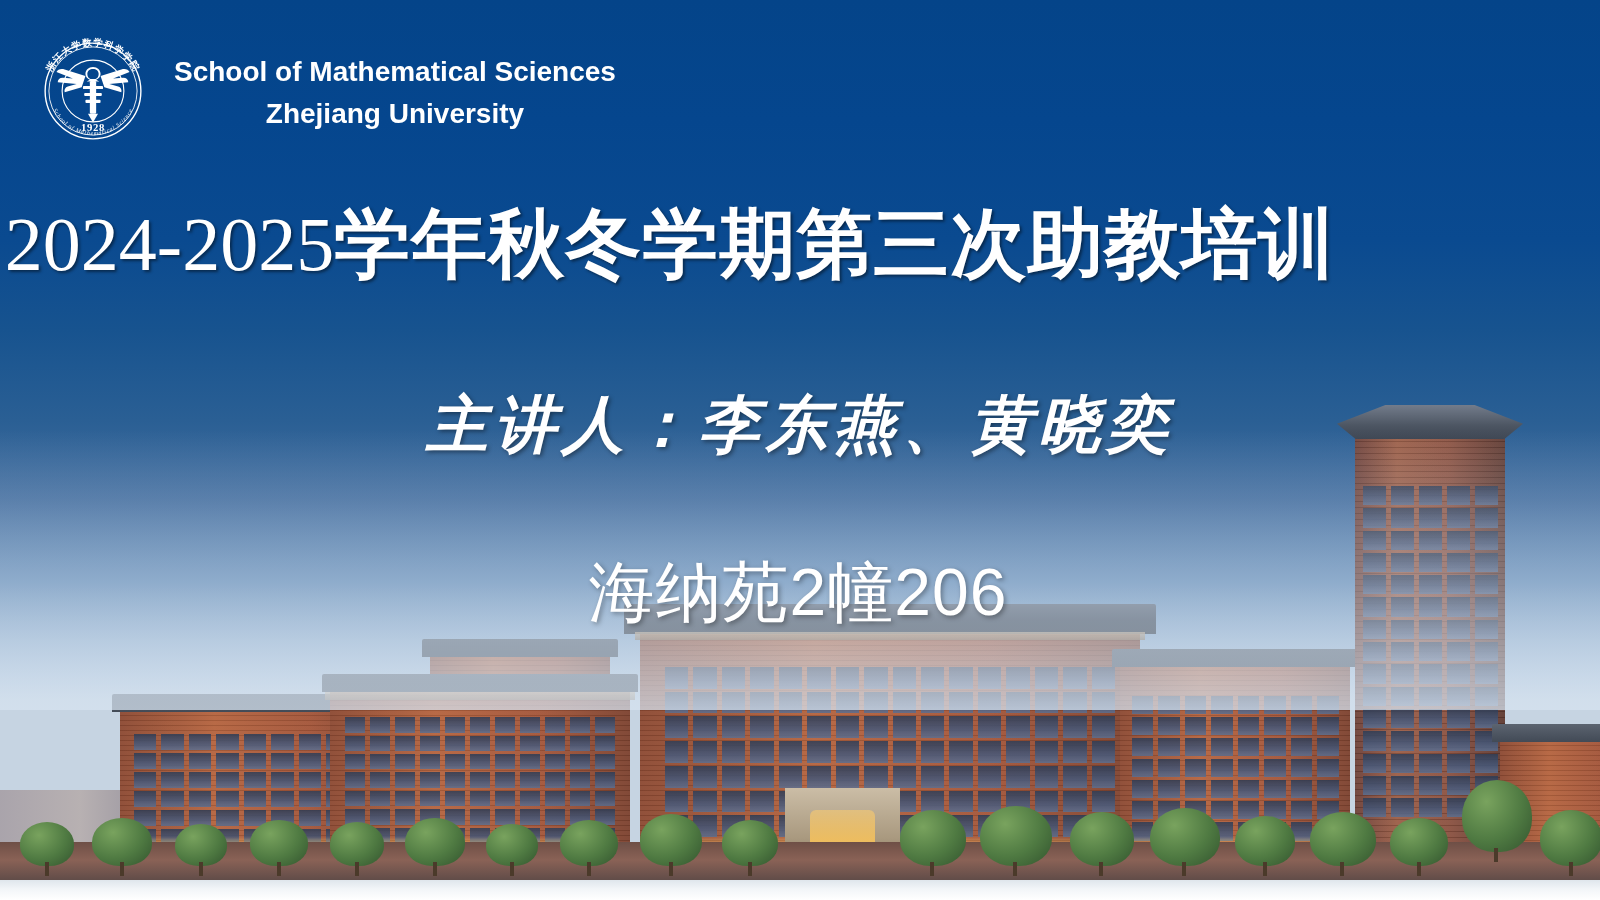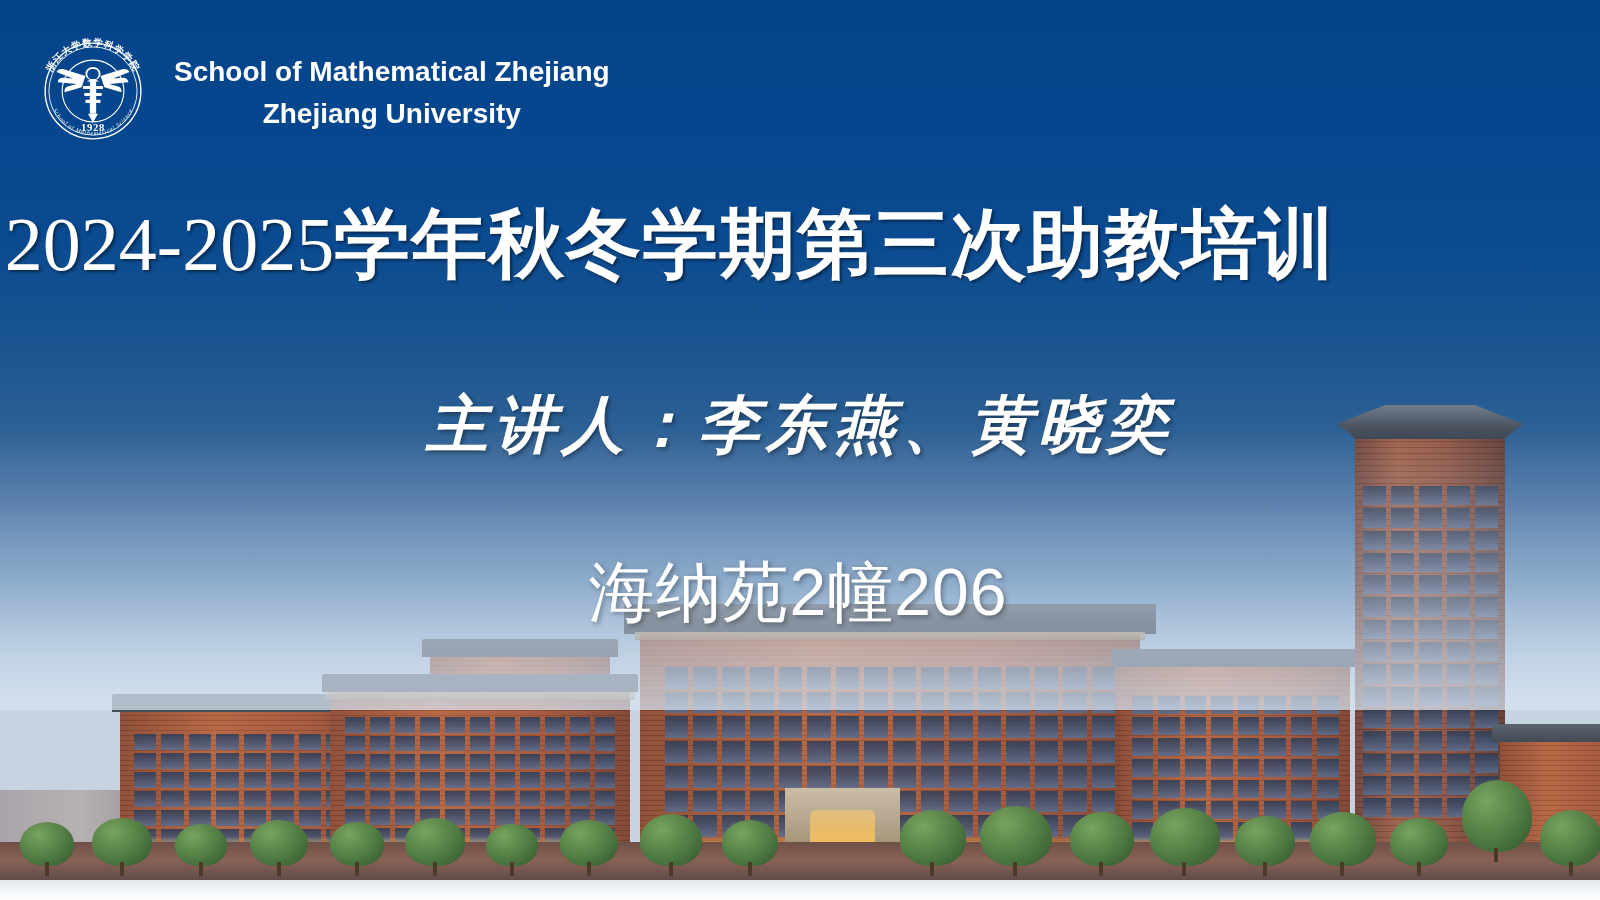--- a/index.html
+++ b/index.html
@@ -851,21 +851,21 @@
         <path d="M112 76 L145 66 c6 -2 11 0 13 4 l-26 10 l16 -1 c5 0 8 3 8 7 l-30 3 l14 4 c4 1 6 5 5 9 l-27 -8 z"></path>
         <rect x="95" y="84" width="10" height="52" rx="2"></rect>
         <rect x="84" y="92" width="32" height="5" rx="1.5"></rect>
         <rect x="86" y="103" width="28" height="5" rx="1.5"></rect>
         <rect x="88" y="114" width="24" height="5" rx="1.5"></rect>
         <path d="M92 136 l8 14 l8 -14 z"></path>
       </g>
       <text x="100" y="163" text-anchor="middle" font-size="17" fill="#ffffff" font-family="'Liberation Serif',serif" font-weight="bold" letter-spacing="1">1928</text>
     </svg>
     <div id="logo-text">
-      <div id="logo-en1">School of Mathematical Zhejiang</div>
+      <div id="logo-en1">School of Mathematical Sciences</div>
       <div id="logo-en2">Zhejiang University</div>
     </div>
   </div>
 
   <div id="headline"><span class="years">2024-2025</span><span class="cn">学年秋冬学期第三次助教培训</span></div>
 
   <div id="speaker">主讲人：李东燕、黄晓奕</div>
 
   <div id="footer-row">
     <div id="venue">海纳苑2幢206</div>

